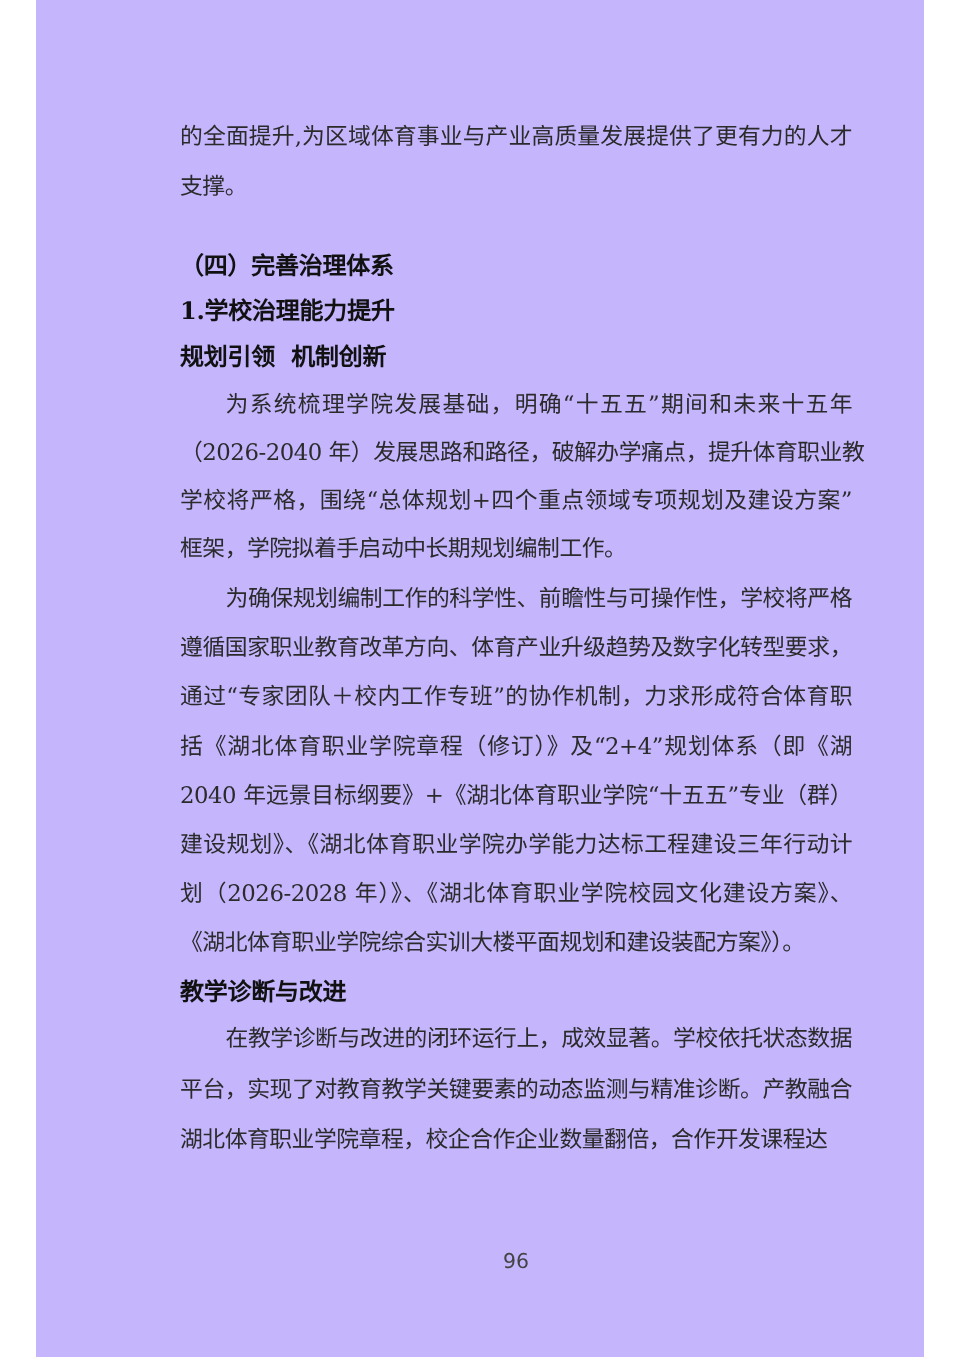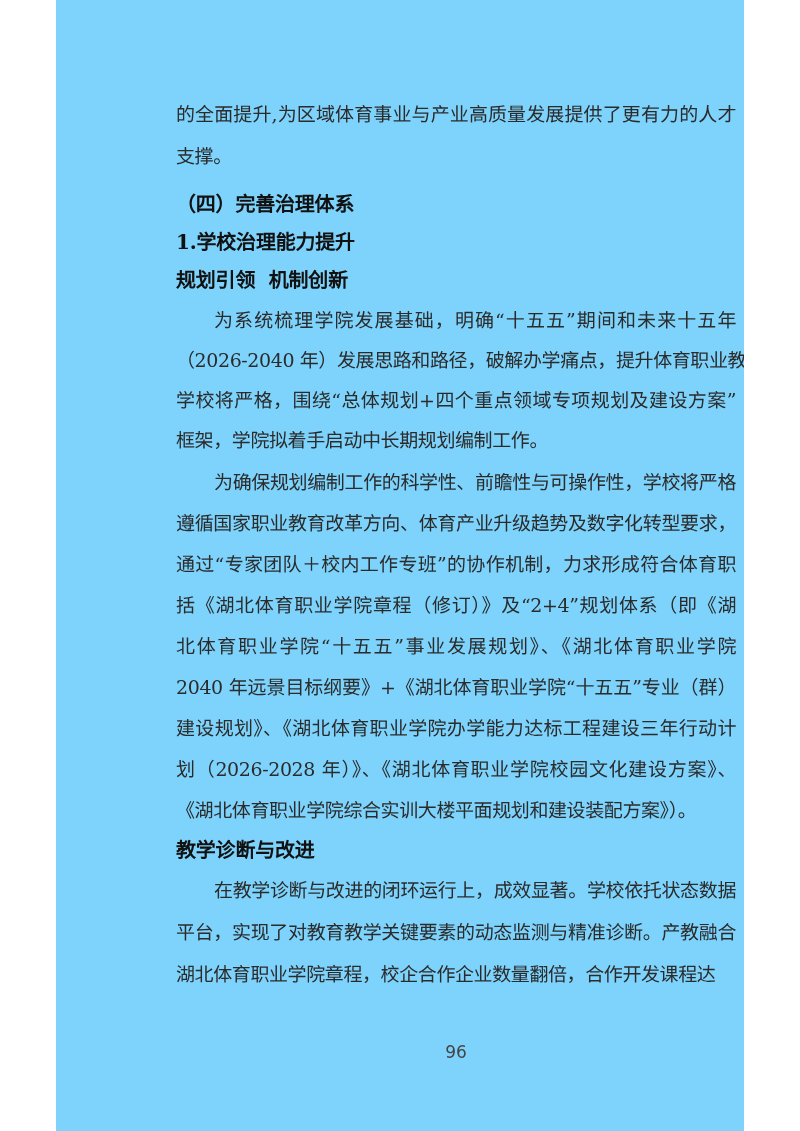--- a/index.html
+++ b/index.html
@@ -2,24 +2,24 @@
 <html lang="zh-CN"><head>
 <meta charset="utf-8">
 <style>
   html, body {
     margin: 0;
     padding: 0;
     background: #ffffff;
   }
   .page {
     position: relative;
-    width: 688px;
+    width: 740px;
     height: 1131px;
     margin: 0 auto;
-    background: #7dd3fc;
+    background: #c4b5fd;
     overflow: hidden;
     font-family: "DejaVu Serif", "Liberation Serif", serif;
     color: #222222;
   }
   .content {
     position: absolute;
     top: 93px;
     left: 120px;
     width: 560px;
   }
@@ -48,21 +48,21 @@
   .heading {
     display: block;
     margin: 0;
     font-size: 20px;
     font-weight: bold;
     line-height: 38px;
     letter-spacing: -0.2px;
     white-space: pre;
     color: #111111;
   }
-  .h-section { margin-top: 8px; }
+  .h-section { margin-top: 25px; }
   .h-sub { margin-top: 0; }
   .h-bold1 { margin-top: 0; }
   .p-first { margin-top: 1px; }
   .p-second { margin-top: 2px; }
   .h-bold2 { margin-top: 0; }
   .p-third { margin-top: 0; }
   .page-number {
     position: absolute;
     left: 0;
     width: 800px;
@@ -93,21 +93,20 @@
       <span class="line">（2026-2040 年）发展思路和路径，破解办学痛点，提升体育职业教</span>
       <span class="line">学校将严格，围绕“总体规划+四个重点领域专项规划及建设方案”</span>
       <span class="line last">框架，学院拟着手启动中长期规划编制工作。</span>
     </p>
 
     <p class="para p2 p-second">
       <span class="line indent">为确保规划编制工作的科学性、前瞻性与可操作性，学校将严格</span>
       <span class="line">遵循国家职业教育改革方向、体育产业升级趋势及数字化转型要求，</span>
       <span class="line">通过“专家团队＋校内工作专班”的协作机制，力求形成符合体育职</span>
       <span class="line">括《湖北体育职业学院章程（修订）》及“2+4”规划体系（即《湖</span>
-      <span class="line">北体育职业学院“十五五”事业发展规划》、《湖北体育职业学院</span>
       <span class="line">2040 年远景目标纲要》+《湖北体育职业学院“十五五”专业（群）</span>
       <span class="line">建设规划》、《湖北体育职业学院办学能力达标工程建设三年行动计</span>
       <span class="line">划（2026-2028 年）》、《湖北体育职业学院校园文化建设方案》、</span>
       <span class="line last">《湖北体育职业学院综合实训大楼平面规划和建设装配方案》）。</span>
     </p>
 
     <h4 class="heading h-bold2">教学诊断与改进</h4>
 
     <p class="para p3 p-third">
       <span class="line indent">在教学诊断与改进的闭环运行上，成效显著。学校依托状态数据</span>

